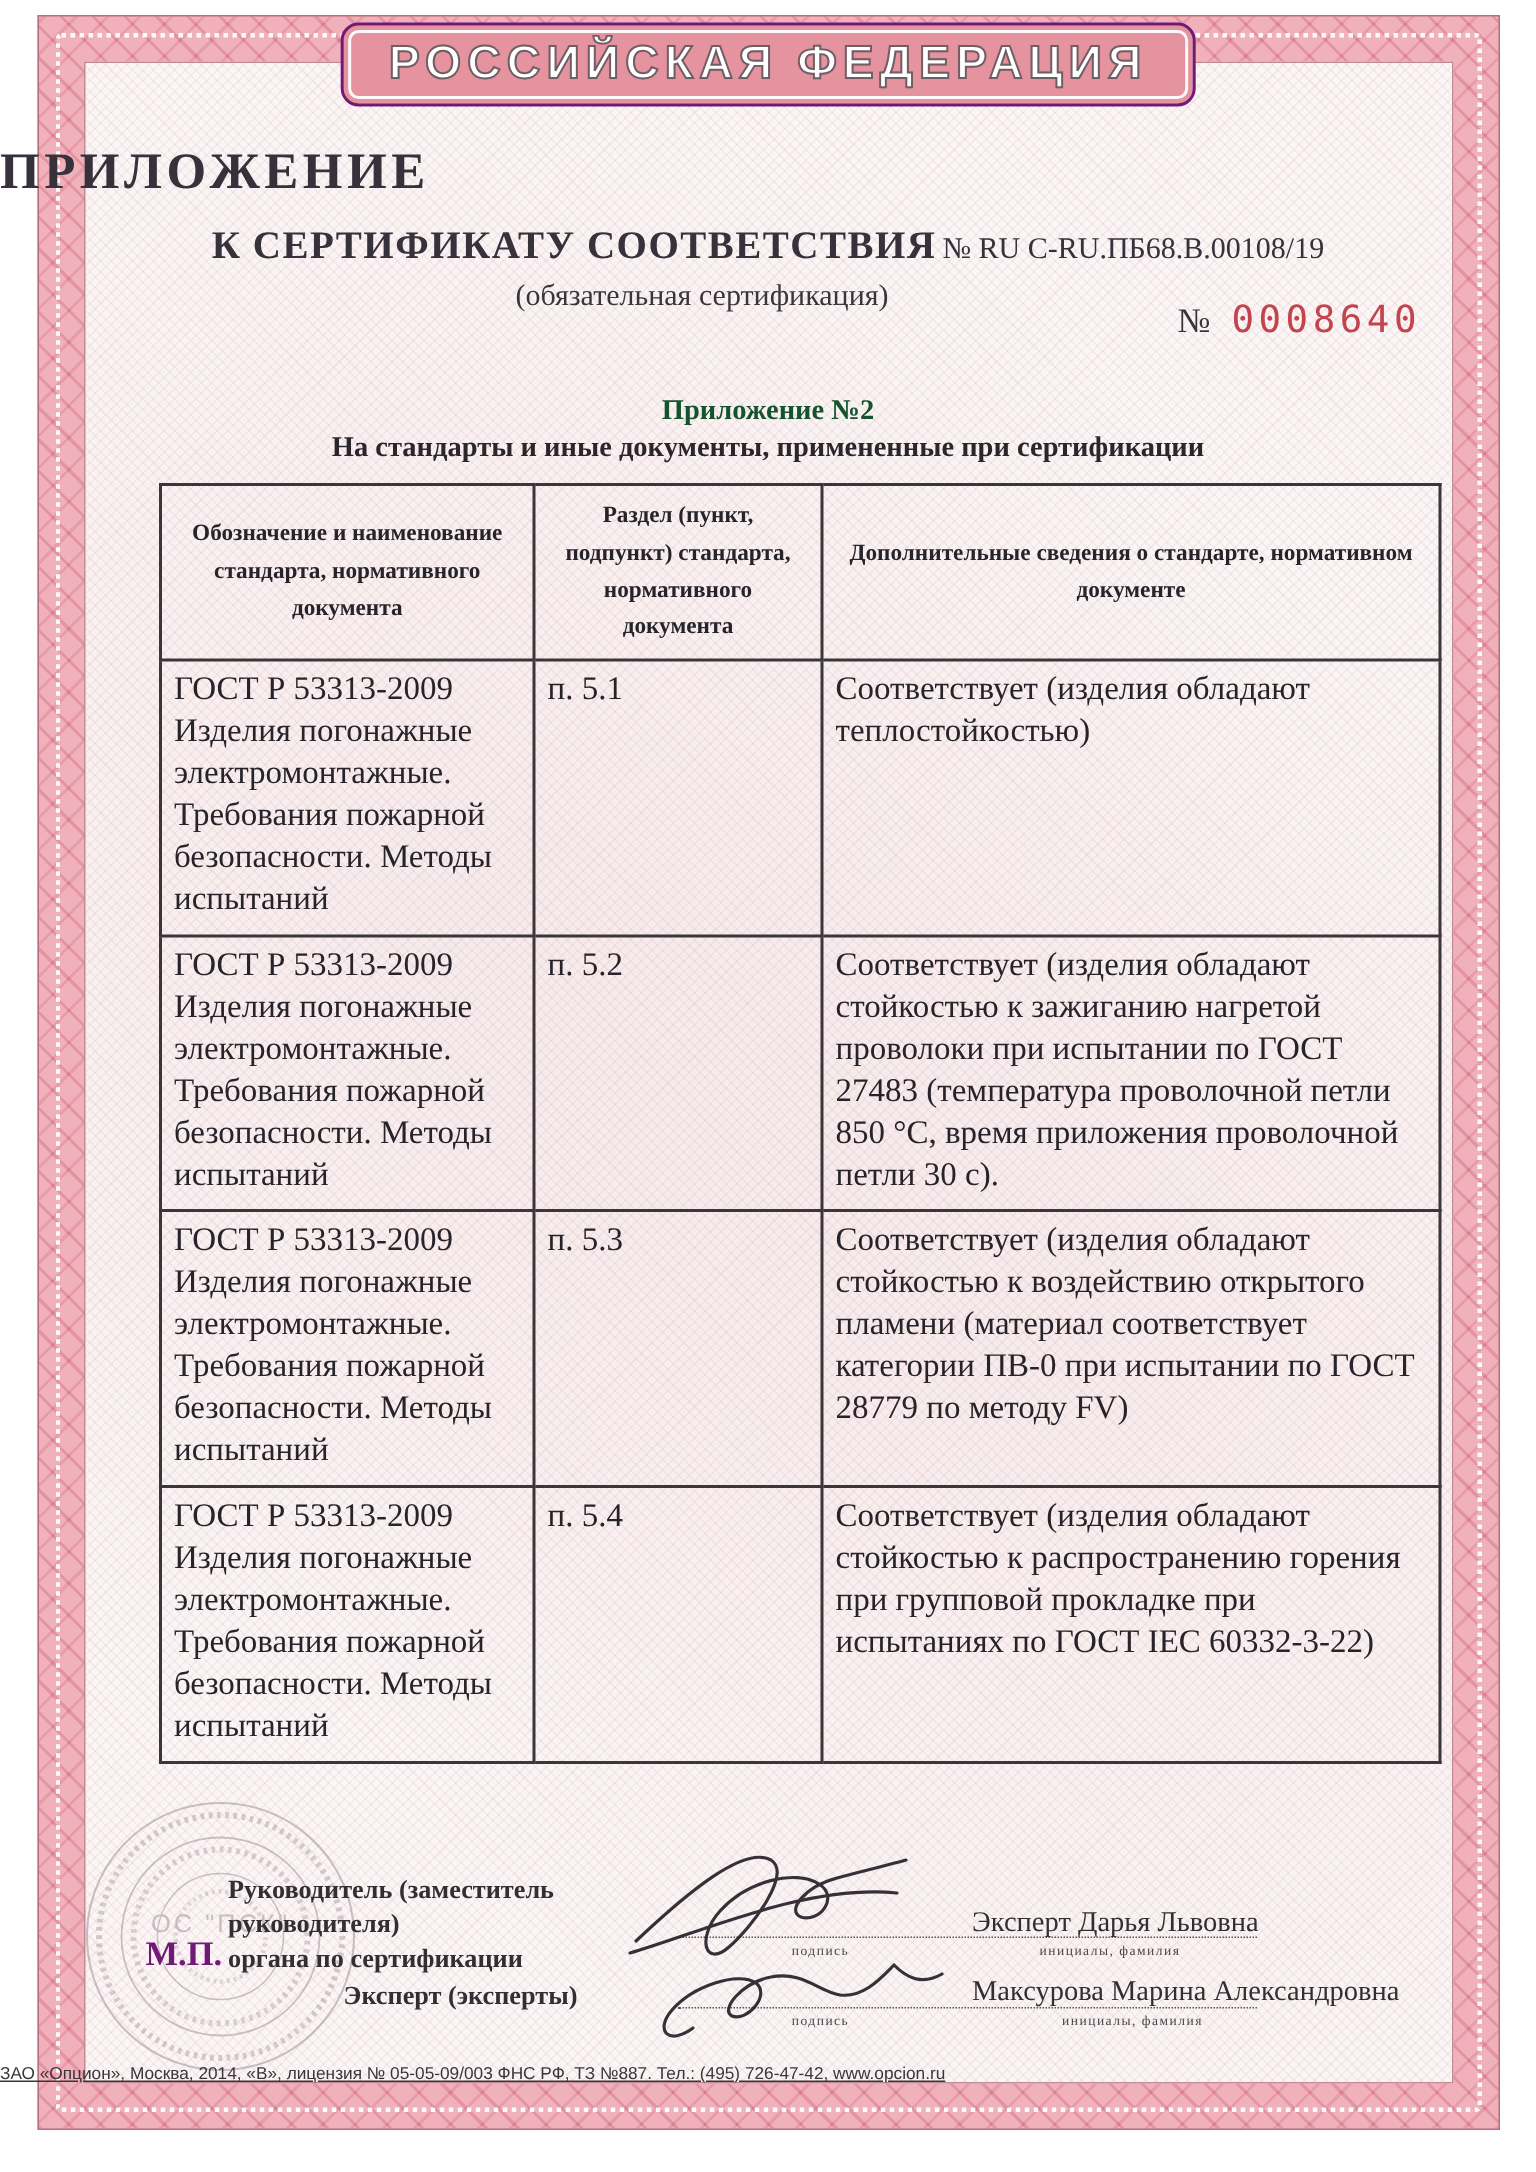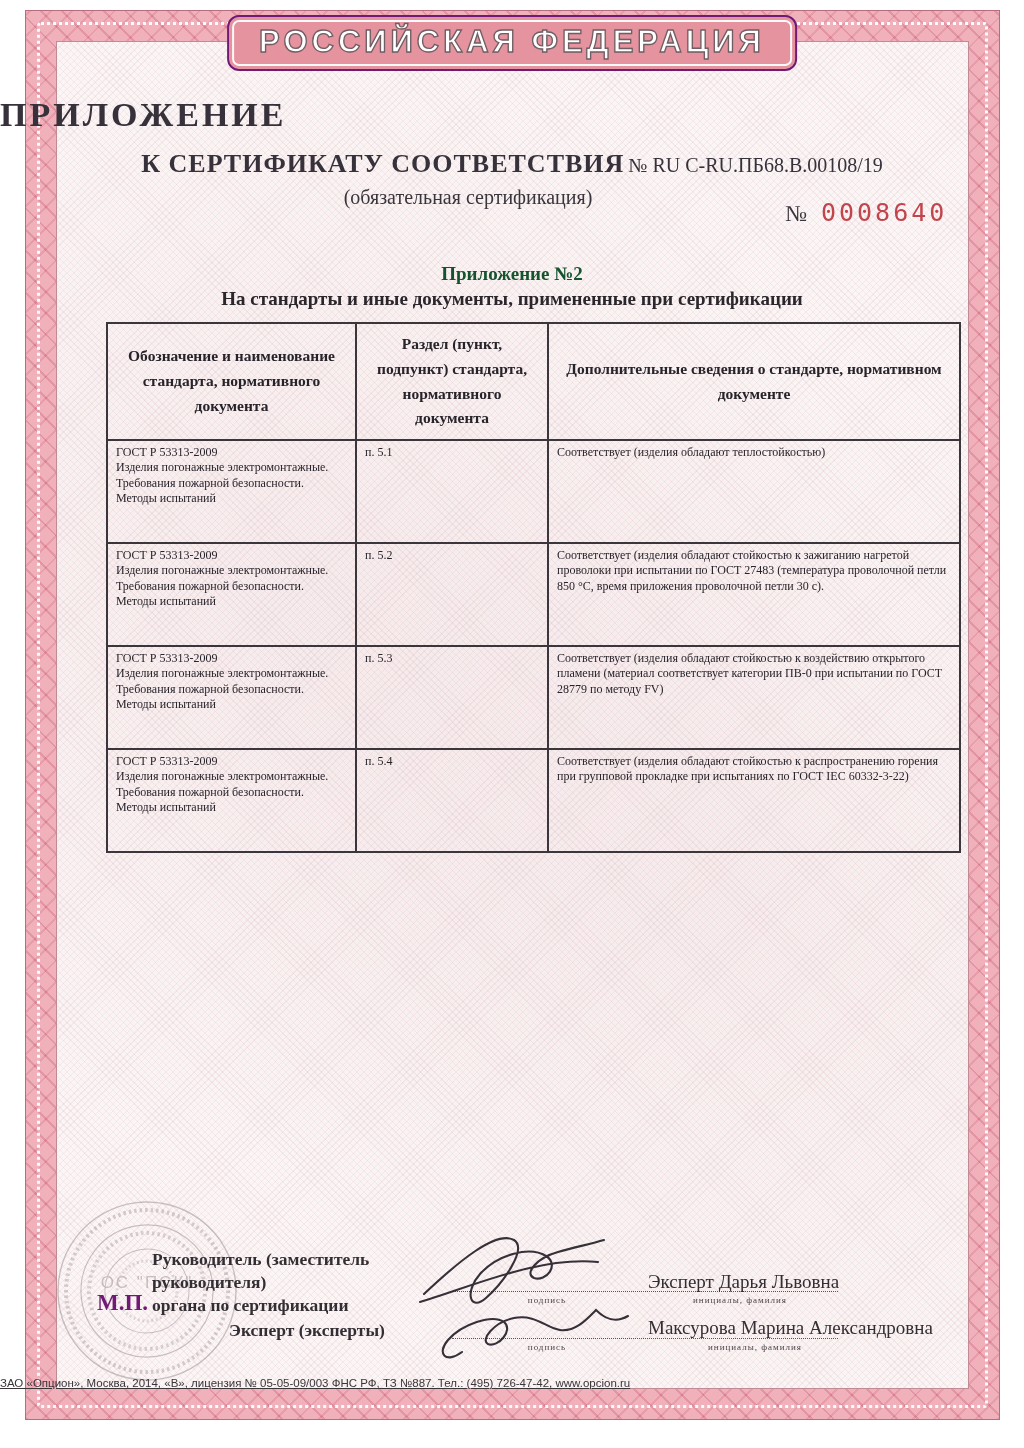--- a/index.html
+++ b/index.html
@@ -85,21 +85,21 @@
     position:absolute; left:87px; top:322px; width:853px;
     border-collapse:collapse; table-layout:fixed;
     color:#27232a; background:rgba(255,255,255,0.0);margin-left:19px;
   }
   .doc-table th, .doc-table td { border:2px solid #3b363c; }
   .doc-table th {
     font-size:15.5px; font-weight:bold; text-align:center; vertical-align:middle;
     padding:8px 12px; height:78px; line-height:1.6;
   }
   .doc-table td {
-    font-size:12px; vertical-align:top; text-align:left;
+    font-size:22px; vertical-align:top; text-align:left;
     padding:4px 8px 10px 8px; line-height:1.27; height:103px;
   }
 
   
   .stamp { position:absolute; left:52px; top:1196px; opacity:0.55; }
   .mp-label { position:absolute; left:97px; top:1290px; font-size:23px; font-weight:bold; color:#701a75; }
   .role-head {
     position:absolute; left:152px; top:1248px; width:310px; text-align:left;
     font-size:17.5px; font-weight:bold; color:#332e33; line-height:1.3;
   }

